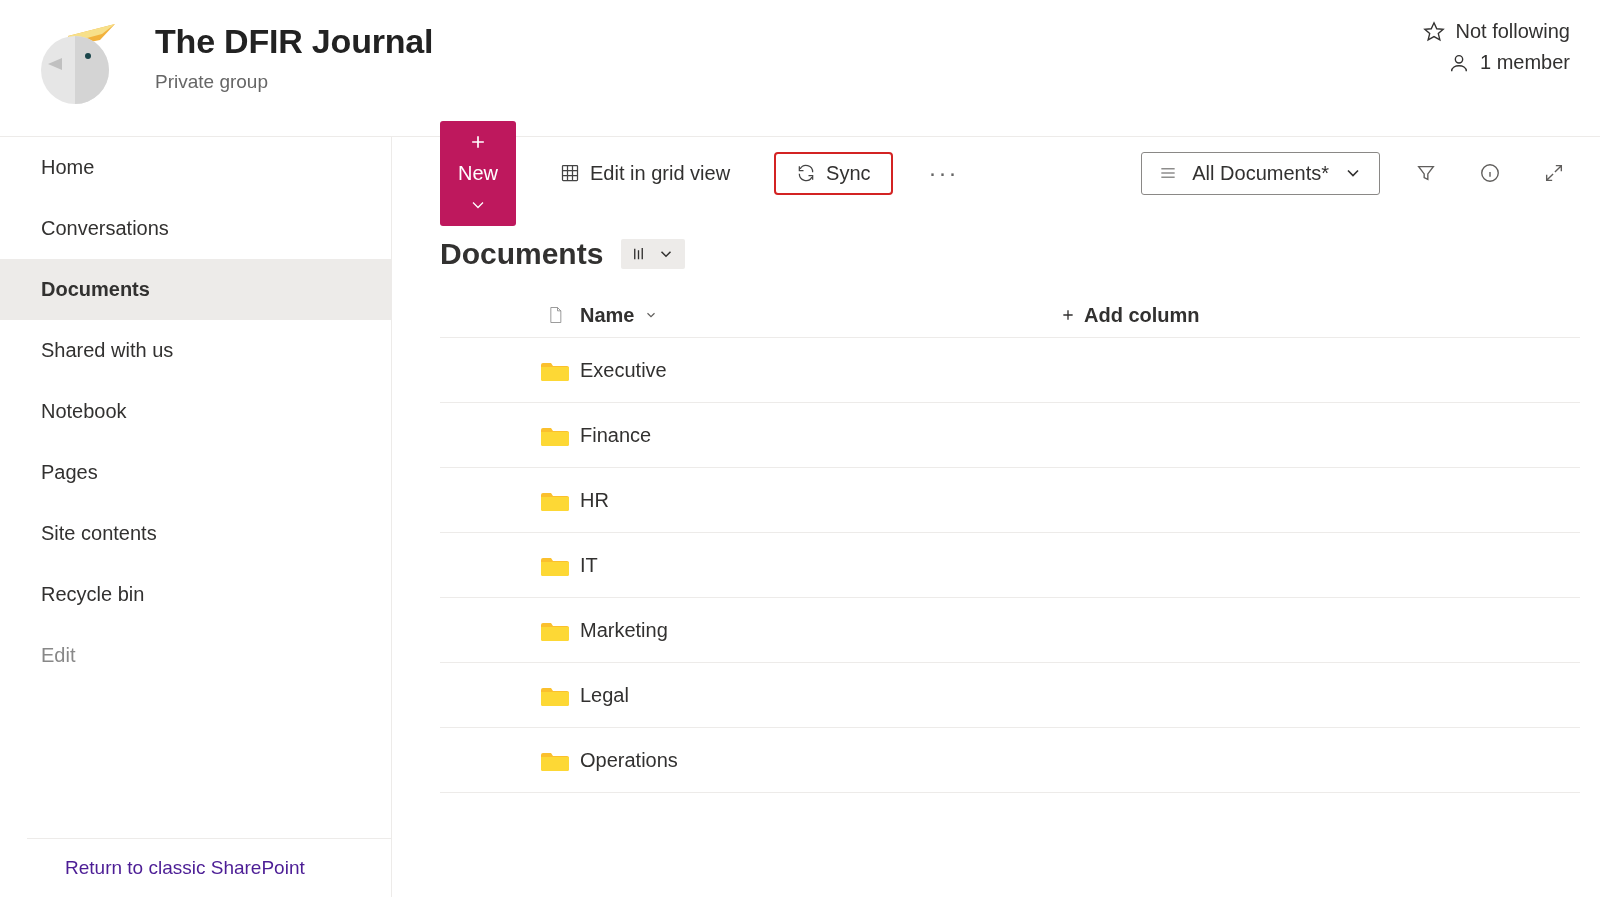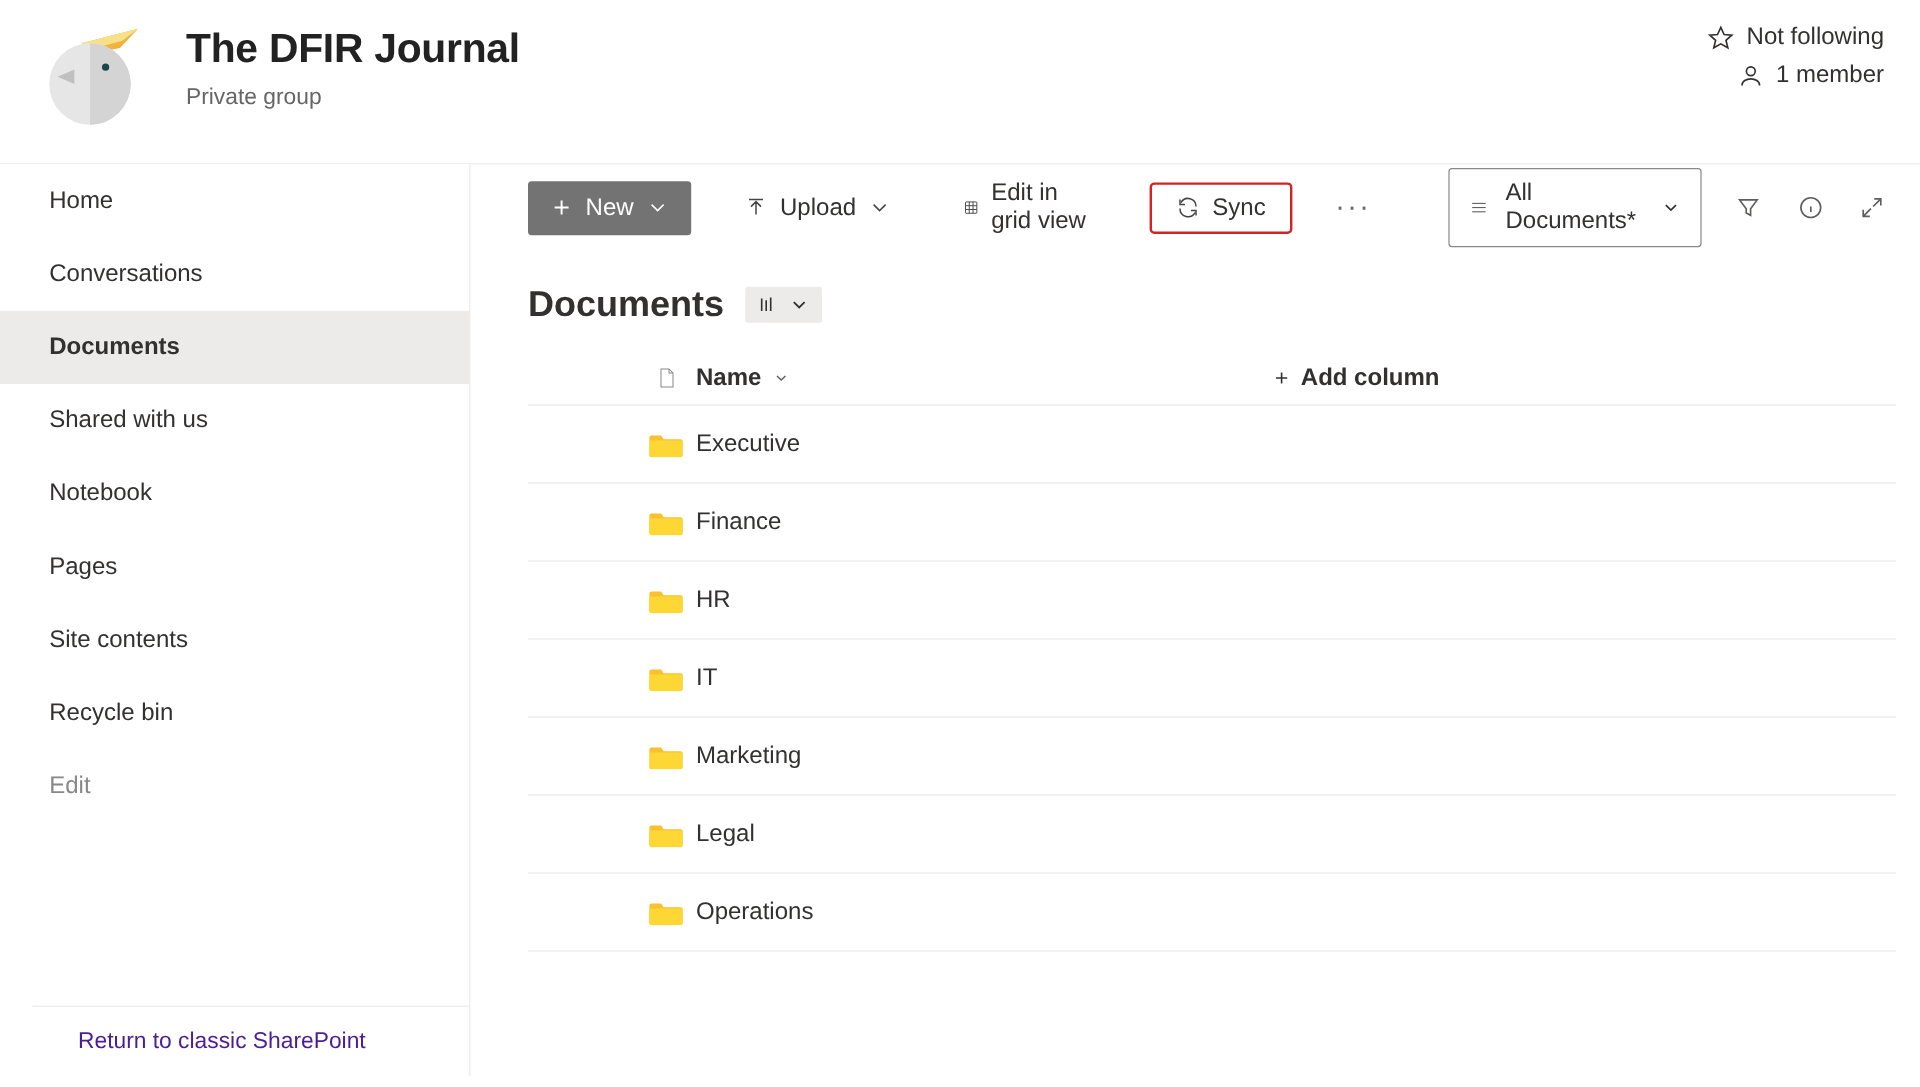--- a/index.html
+++ b/index.html
@@ -107,24 +107,25 @@
     display: flex;
     align-items: center;
     gap: 10px;
     padding: 10px 16px;
     font-size: 20px;
     color: #323130;
     cursor: pointer;
     border-radius: 3px;
   }
   .btn.new {
-    background: #737373;
+    background: #be185d;
     color: #fff;
     padding: 11px 18px;
     font-weight: 500;
+    flex-direction: column;
   }
   .btn.new svg { stroke: #fff; }
   .btn svg { width: 20px; height: 20px; stroke: #444; stroke-width: 1.5; fill: none; }
   .btn.sync { border: 2.5px solid #d32323; padding: 8px 20px; border-radius: 4px; }
   .ellipsis { font-size: 24px; letter-spacing: 2px; color: #666; cursor: pointer; padding: 0 8px; }
   .toolbar-spacer { flex: 1; }
   .view-dropdown {
     border: 1px solid #8a8886;
     padding: 9px 16px;
     display: flex;
@@ -246,29 +247,20 @@
   </div>
 
   <div class="main">
 
     <div class="toolbar">
       <div class="btn new">
         <svg viewBox="0 0 24 24">
             <path d="M12 5v14M5 12h14" stroke-width="2"></path>
           </svg>
         <span>New</span>
-        <svg class="chev" viewBox="0 0 24 24">
-            <path d="M6 9l6 6 6-6"></path>
-          </svg>
-      </div>
-      <div class="btn">
-        <svg viewBox="0 0 24 24">
-            <path d="M12 19V6M7 11l5-5 5 5M5 4h14"></path>
-          </svg>
-        <span>Upload</span>
         <svg class="chev" viewBox="0 0 24 24">
             <path d="M6 9l6 6 6-6"></path>
           </svg>
       </div>
       <div class="btn">
         <svg viewBox="0 0 24 24">
             <rect x="3" y="3" width="18" height="18" rx="1"></rect>
             <path d="M3 9h18M3 15h18M9 3v18M15 3v18"></path>
           </svg>
         <span>Edit in grid view</span>

